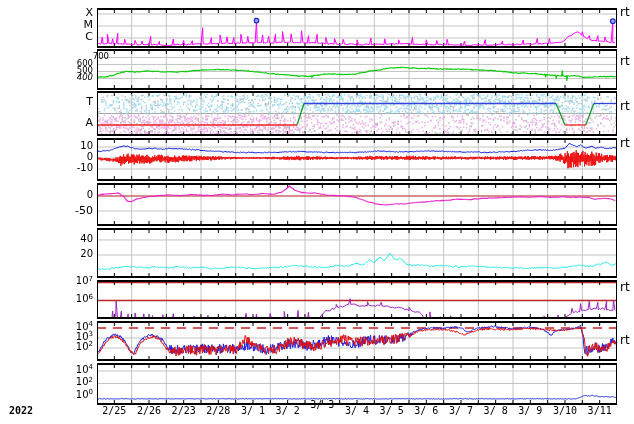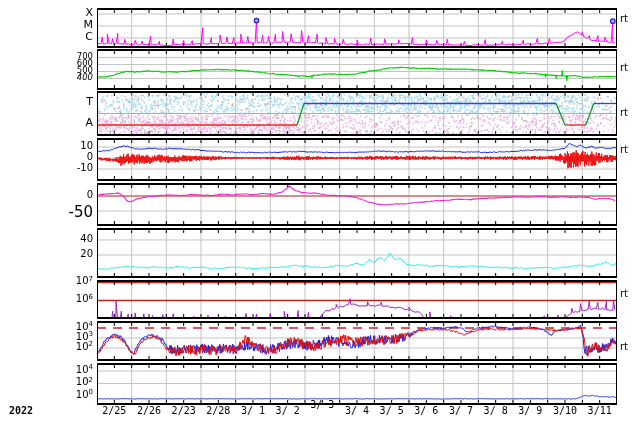--- a/index.html
+++ b/index.html
@@ -4,21 +4,21 @@
 <style>
   html,body{margin:0;padding:0;background:#fff;}
   #fig{position:relative;width:634px;height:424px;background:#fff;overflow:hidden;
        font-family:"DejaVu Sans", sans-serif;color:#000;}
   #plot{position:absolute;left:0;top:0;}
   .lbl{position:absolute;left:0;width:93px;text-align:right;white-space:pre;line-height:1;}
   .lbl sup{font-size:7px;vertical-align:baseline;position:relative;top:-3.5px;}
   .dlbl{position:absolute;width:36px;text-align:center;font-family:"DejaVu Sans Mono",monospace;
         font-size:10px;white-space:pre;line-height:1;}
   .ylbl{position:absolute;font-family:"DejaVu Sans Mono",monospace;font-size:10px;line-height:1;}
-  .rt{position:absolute;font-size:10px;line-height:1;margin-top:8px;}
+  .rt{position:absolute;font-size:12px;line-height:1;}
 </style>
 </head>
 <body>
 
 <div id="fig">
   <svg id="plot" width="634" height="424">
       <clipPath id="cp1">
         <rect x="97.5" y="9.5" width="519" height="37"></rect>
       </clipPath>
       <g>
@@ -781,31 +781,31 @@
         <rect x="97.5" y="363.5" width="519" height="41" fill="none" stroke="#000" stroke-width="1"></rect>
         <line x1="97" y1="364" x2="617" y2="364" stroke="#000" stroke-width="2"></line>
         <line x1="97" y1="404" x2="617" y2="404" stroke="#000" stroke-width="2"></line>
       </g>
     </svg>
   <div class="ylbl" style="left:2px;top:406px;width:38px;text-align:center;font-weight:bold;">2022</div>
   <div id="labels">
       <div class="lbl" style="top: 7.1796px; font-size: 11px;">X</div>
       <div class="lbl" style="top: 19.1796px; font-size: 11px;">M</div>
       <div class="lbl" style="top: 31.1796px; font-size: 11px;">C</div>
-      <div class="lbl" style="top: 52.177px; font-size: 8.5px;">700</div>
+      <div class="lbl" style="top: 52.177px; font-size: 8.5px; margin-left: 16px;">700</div>
       <div class="lbl" style="top: 59.1845px; font-size: 8.5px;">600</div>
       <div class="lbl" style="top: 66.1921px; font-size: 8.5px;">500</div>
       <div class="lbl" style="top: 73.1997px; font-size: 8.5px; font-style: italic;">400</div>
       <div class="lbl" style="top: 96.18px; font-size: 11px;">T</div>
       <div class="lbl" style="top: 117.18px; font-size: 11px;">A</div>
       <div class="lbl" style="top: 140.831px; font-size: 10px;">10</div>
       <div class="lbl" style="top: 151.817px; font-size: 10px;">0</div>
       <div class="lbl" style="top: 162.803px; font-size: 10px;">-10</div>
       <div class="lbl" style="top: 189.81px; font-size: 10px;">0</div>
-      <div class="lbl" style="top: 204.81px; font-size: 15px;">-50</div>
+      <div class="lbl" style="top: 204.81px; font-size: 11px;">-50</div>
       <div class="lbl" style="top: 233.78px; font-size: 10px;">40</div>
       <div class="lbl" style="top: 248.789px; font-size: 10px;">20</div>
       <div class="lbl" style="top: 276.304px; font-size: 10px;">10<sup>7</sup></div>
       <div class="lbl" style="top: 294.299px; font-size: 10px;">10<sup>6</sup></div>
       <div class="lbl" style="top: 321.8px; font-size: 10px;">10<sup>4</sup></div>
       <div class="lbl" style="top: 331.8px; font-size: 10px;">10<sup>3</sup></div>
       <div class="lbl" style="top: 341.8px; font-size: 10px;">10<sup>2</sup></div>
       <div class="lbl" style="top: 364.8px; font-size: 10px;">10<sup>4</sup></div>
       <div class="lbl" style="top: 377.3px; font-size: 10px;">10<sup>2</sup></div>
       <div class="lbl" style="top: 389.8px; font-size: 10px;">10<sup>0</sup></div>

